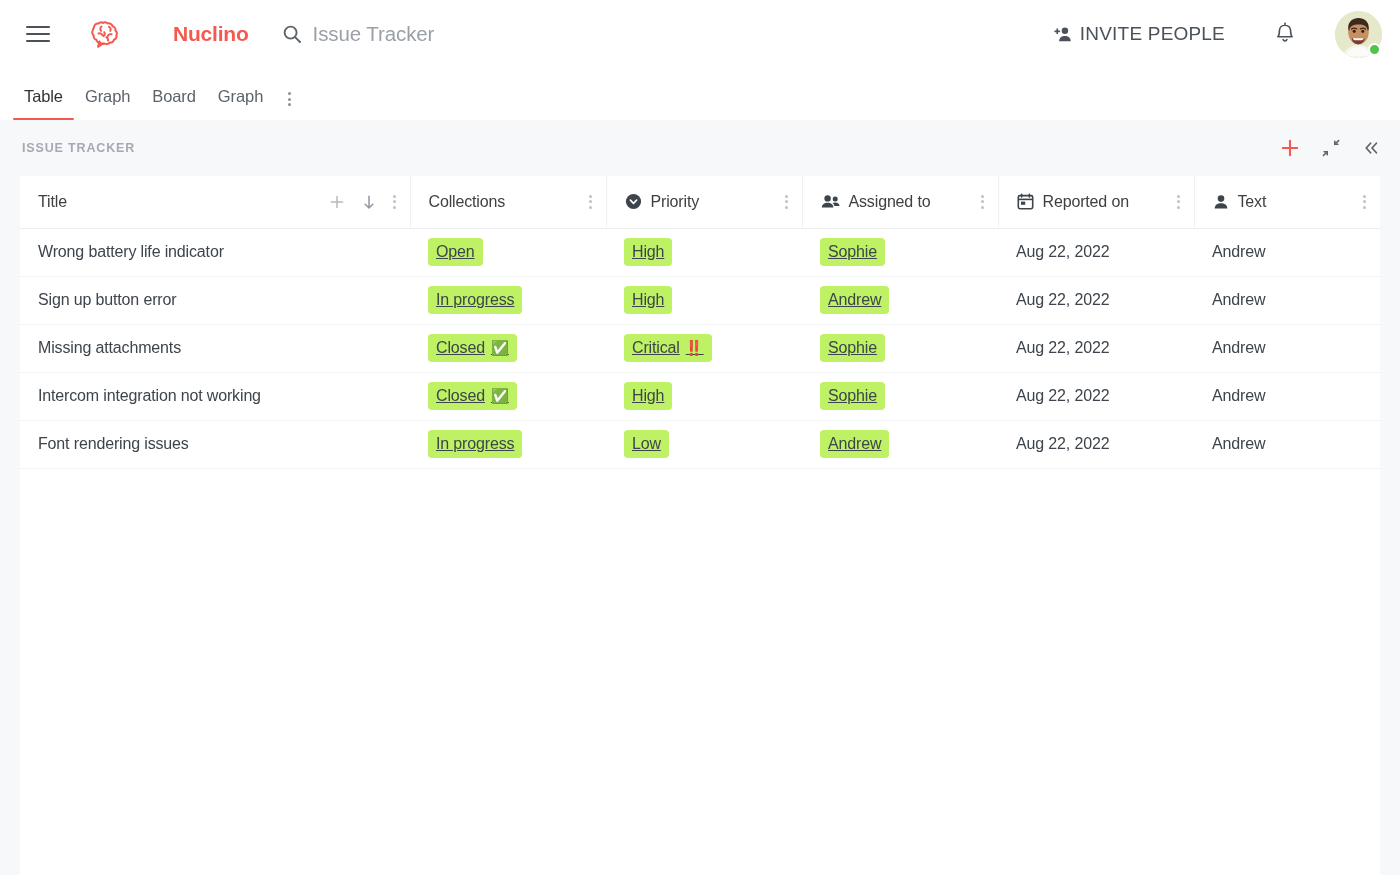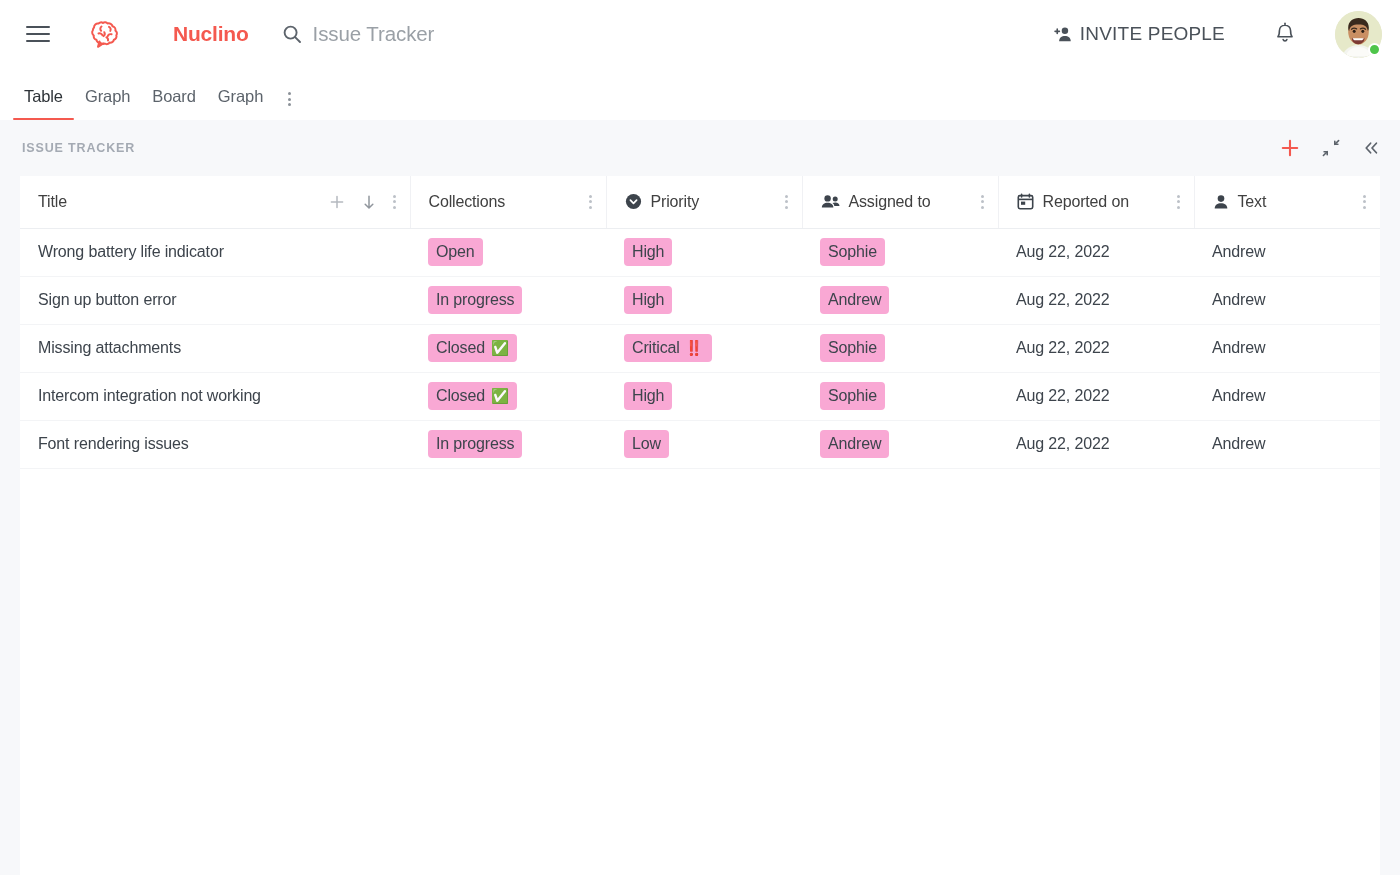--- a/index.html
+++ b/index.html
@@ -147,23 +147,23 @@
     height: 48px;
     border-bottom: 1px solid #f3f4f6;
     padding: 0 14px 0 18px;
     font-size: 16px; color: #3d444c;
     vertical-align: middle;
     letter-spacing: -0.15px;
   }
   tbody tr td:first-child { color: #3d444c; }
   .chip {
     display: inline-flex; align-items: center; gap: 6px;
-    background: #f9a8d4; border-radius: 4px;
+    background: #bef264; border-radius: 4px;
     padding: 4px 8px; font-size: 16px; color: #3d444c;
-    line-height: 1.25; white-space: nowrap;
+    line-height: 1.25; white-space: nowrap; text-decoration: underline;
   }
   .chip .emo { font-size: 14.5px; line-height: 1; }
   .plain { white-space: nowrap; }
   .kebab-dots { display:flex; flex-direction:column; gap:2.5px; align-items:center; }
   .kebab-dots i { width:3px; height:3px; border-radius:50%; background:#b9bec5; display:block; }
   .kebab-dark i { background:#8b9198; }
 </style>
 </head>
 <body>
 

